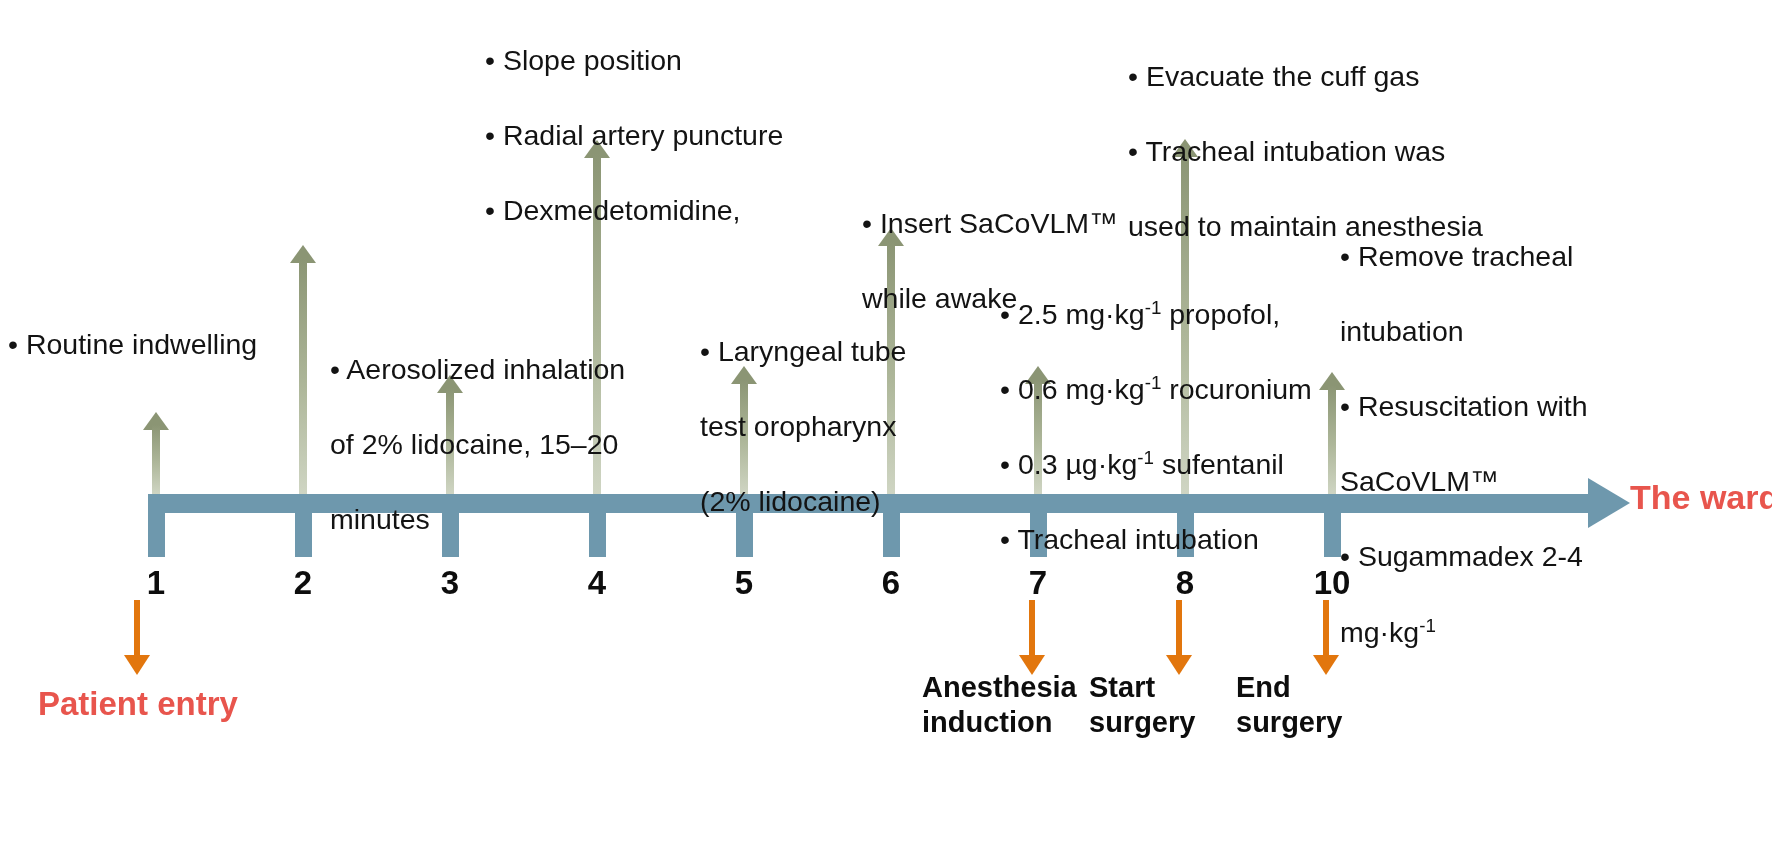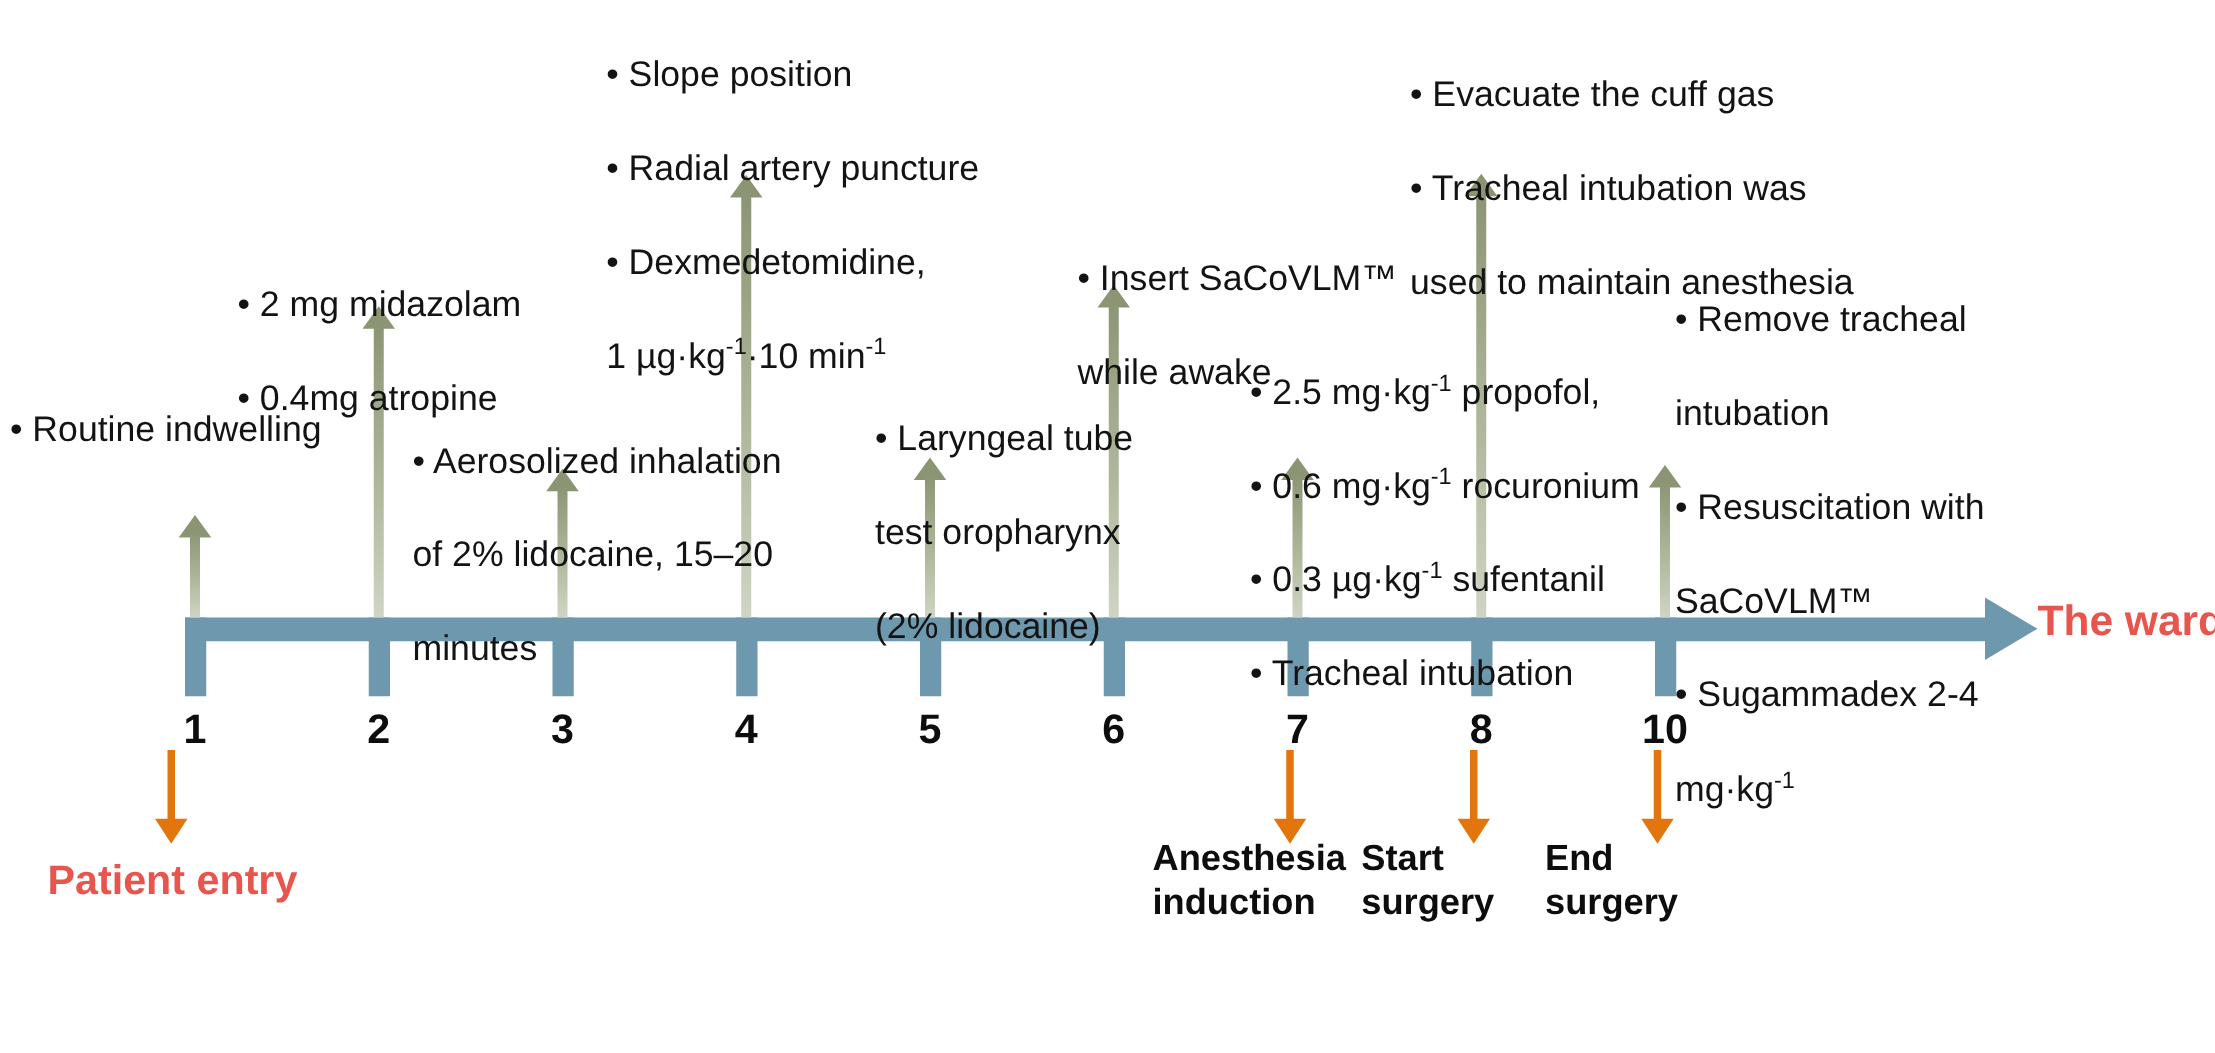--- a/index.html
+++ b/index.html
@@ -230,36 +230,31 @@
   </div>
   <div class="down-arrow" style="left:1313px; top:600px; height:75px">
     <div class="shaft"></div>
       <div class="head"></div>
   </div>
 
   <div class="note" style="left:8px;  top:288px; width:285px">
     <span class="li">• Routine indwelling</span>
   </div>
 
-  <div class="note" style="left:190px; top:188px; width:270px">
-    <span class="li">• 2 mg midazolam</span>
-    <span class="li">• 0.4mg atropine</span>
-  </div>
 
   <div class="note" style="left:330px; top:313px; width:305px">
     <span class="li">•  Aerosolized inhalation</span>
     <span class="li">of 2% lidocaine, 15–20</span>
     <span class="li">minutes</span>
   </div>
 
   <div class="note" style="left:485px; top:4px; width:330px">
     <span class="li">• Slope position</span>
     <span class="li">• Radial artery puncture</span>
     <span class="li">• Dexmedetomidine,</span>
-    <span class="li">1 µg·kg<sup>-1</sup>·10 min<sup>-1</sup></span>
   </div>
 
   <div class="note" style="left:700px; top:295px; width:260px">
     <span class="li">• Laryngeal tube</span>
     <span class="li">test oropharynx</span>
     <span class="li">(2% lidocaine)</span>
   </div>
 
   <div class="note" style="left:862px; top:167px; width:280px">
     <span class="li">• Insert SaCoVLM™</span>

